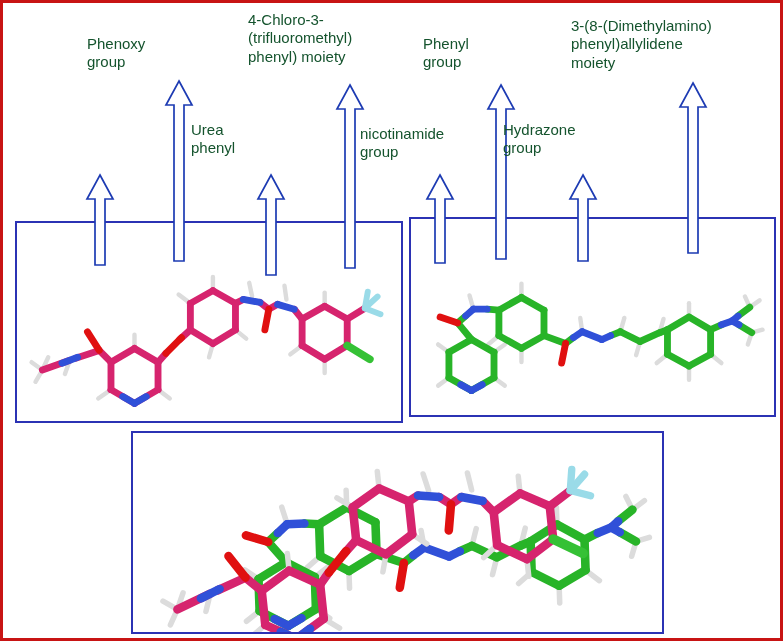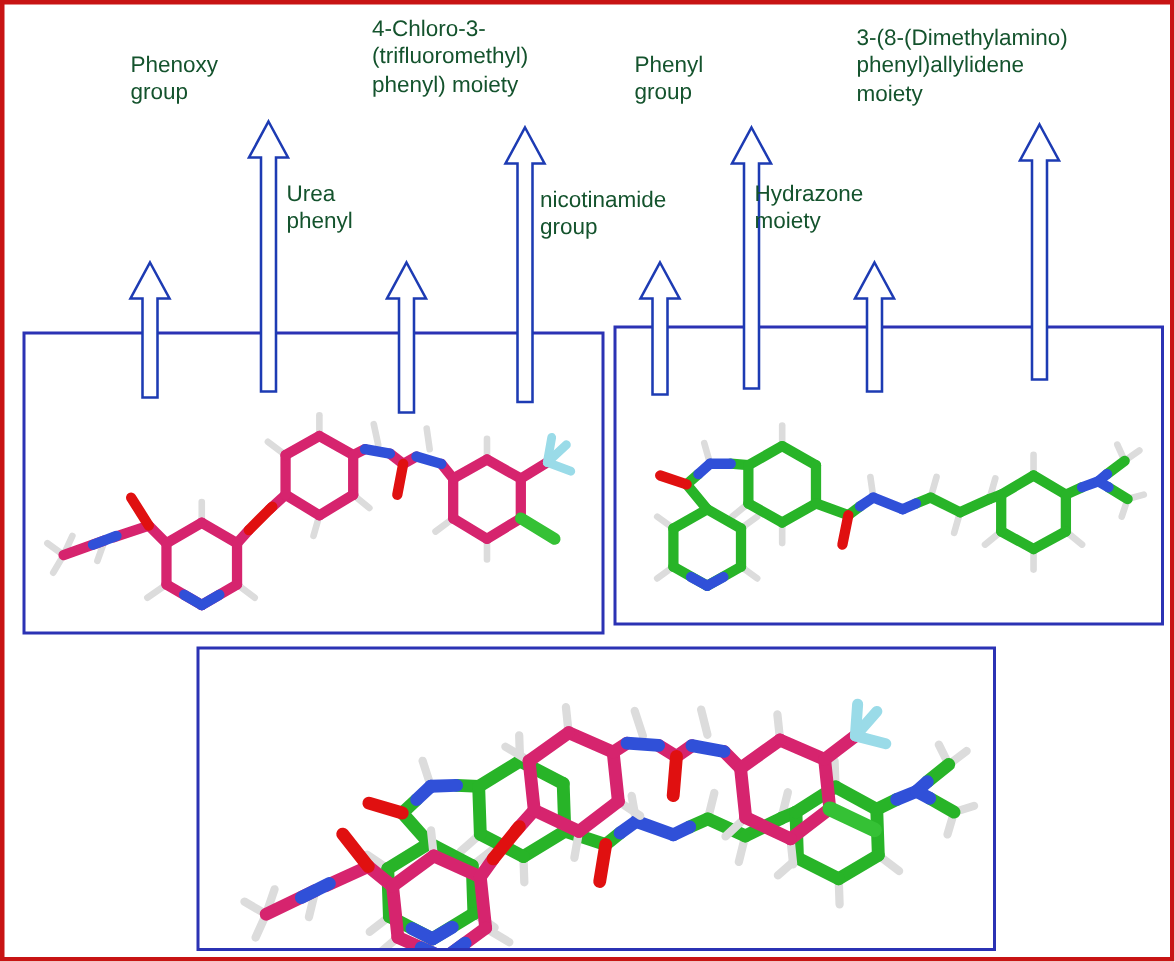--- a/index.html
+++ b/index.html
@@ -238,18 +238,18 @@
   <div class="lbl lbl-urea">Urea
 phenyl</div>
   <div class="lbl lbl-chloro">4-Chloro-3-
 (trifluoromethyl)
 phenyl) moiety</div>
   <div class="lbl lbl-nicotinamide">nicotinamide
 group</div>
   <div class="lbl lbl-phenyl">Phenyl
 group</div>
   <div class="lbl lbl-hydrazone">Hydrazone
-moiety</div>
+group</div>
   <div class="lbl lbl-allylidene">3-(8-(Dimethylamino)
 phenyl)allylidene
 moiety</div>
 
 </div>
 
 </body></html>

